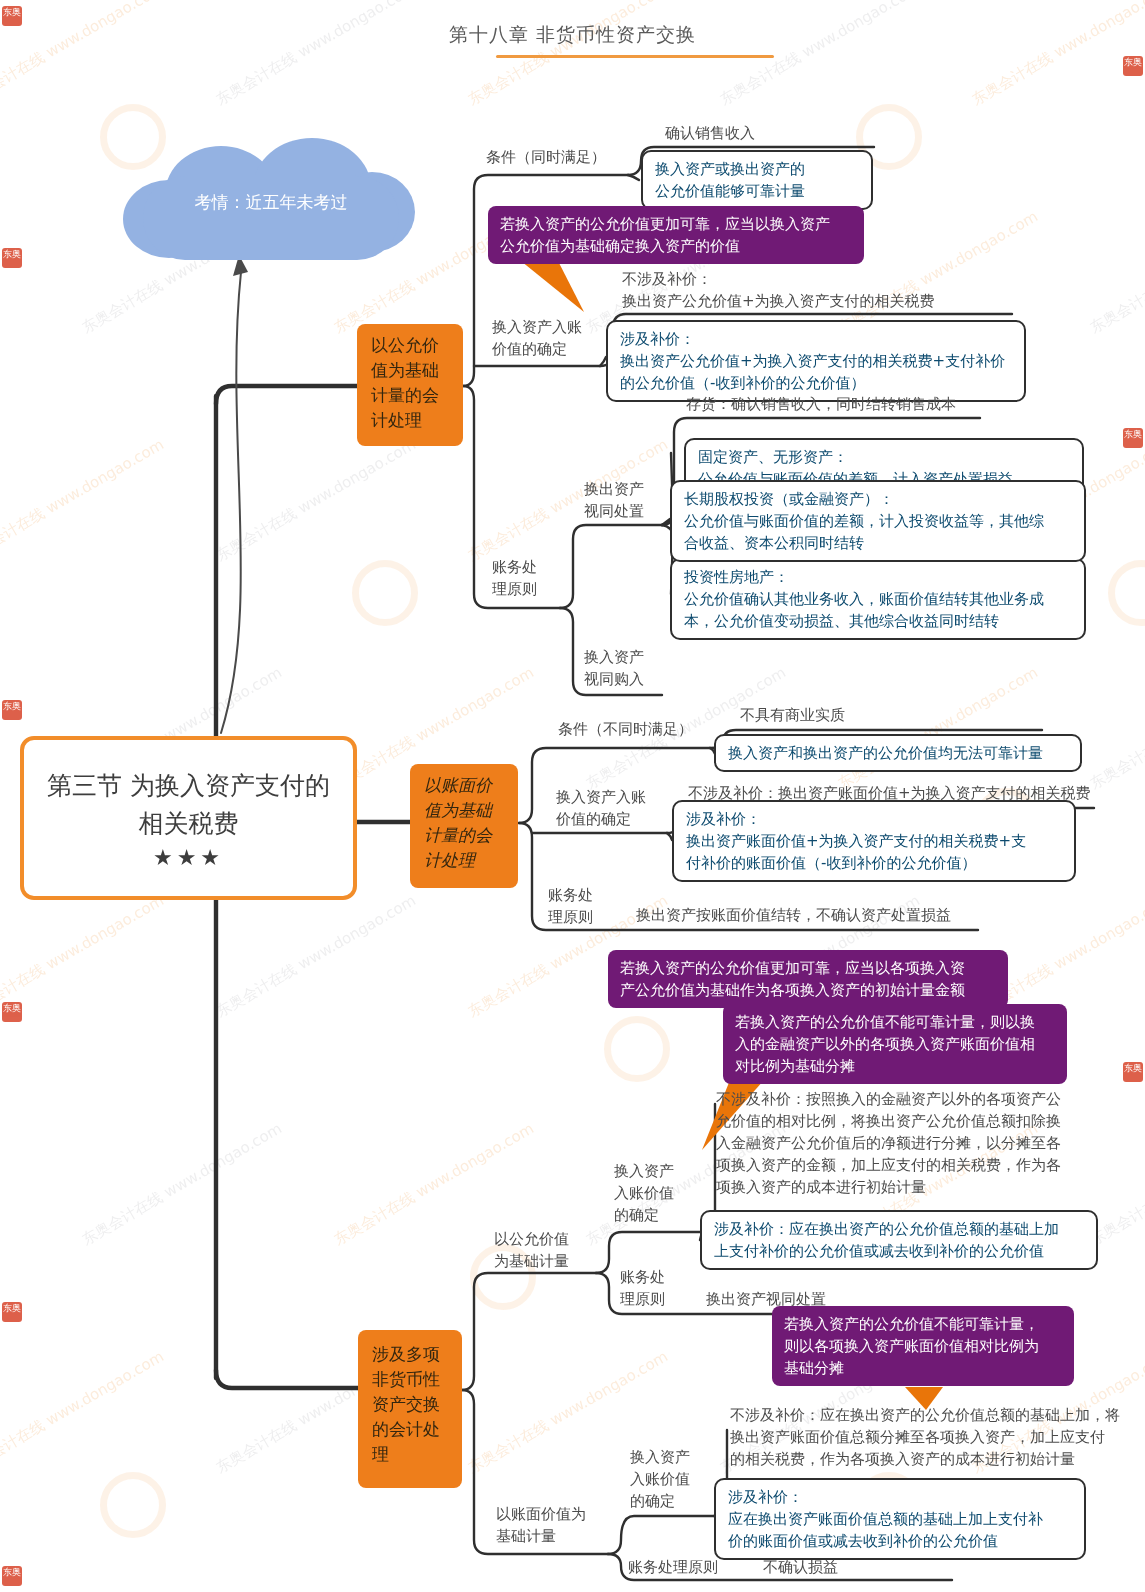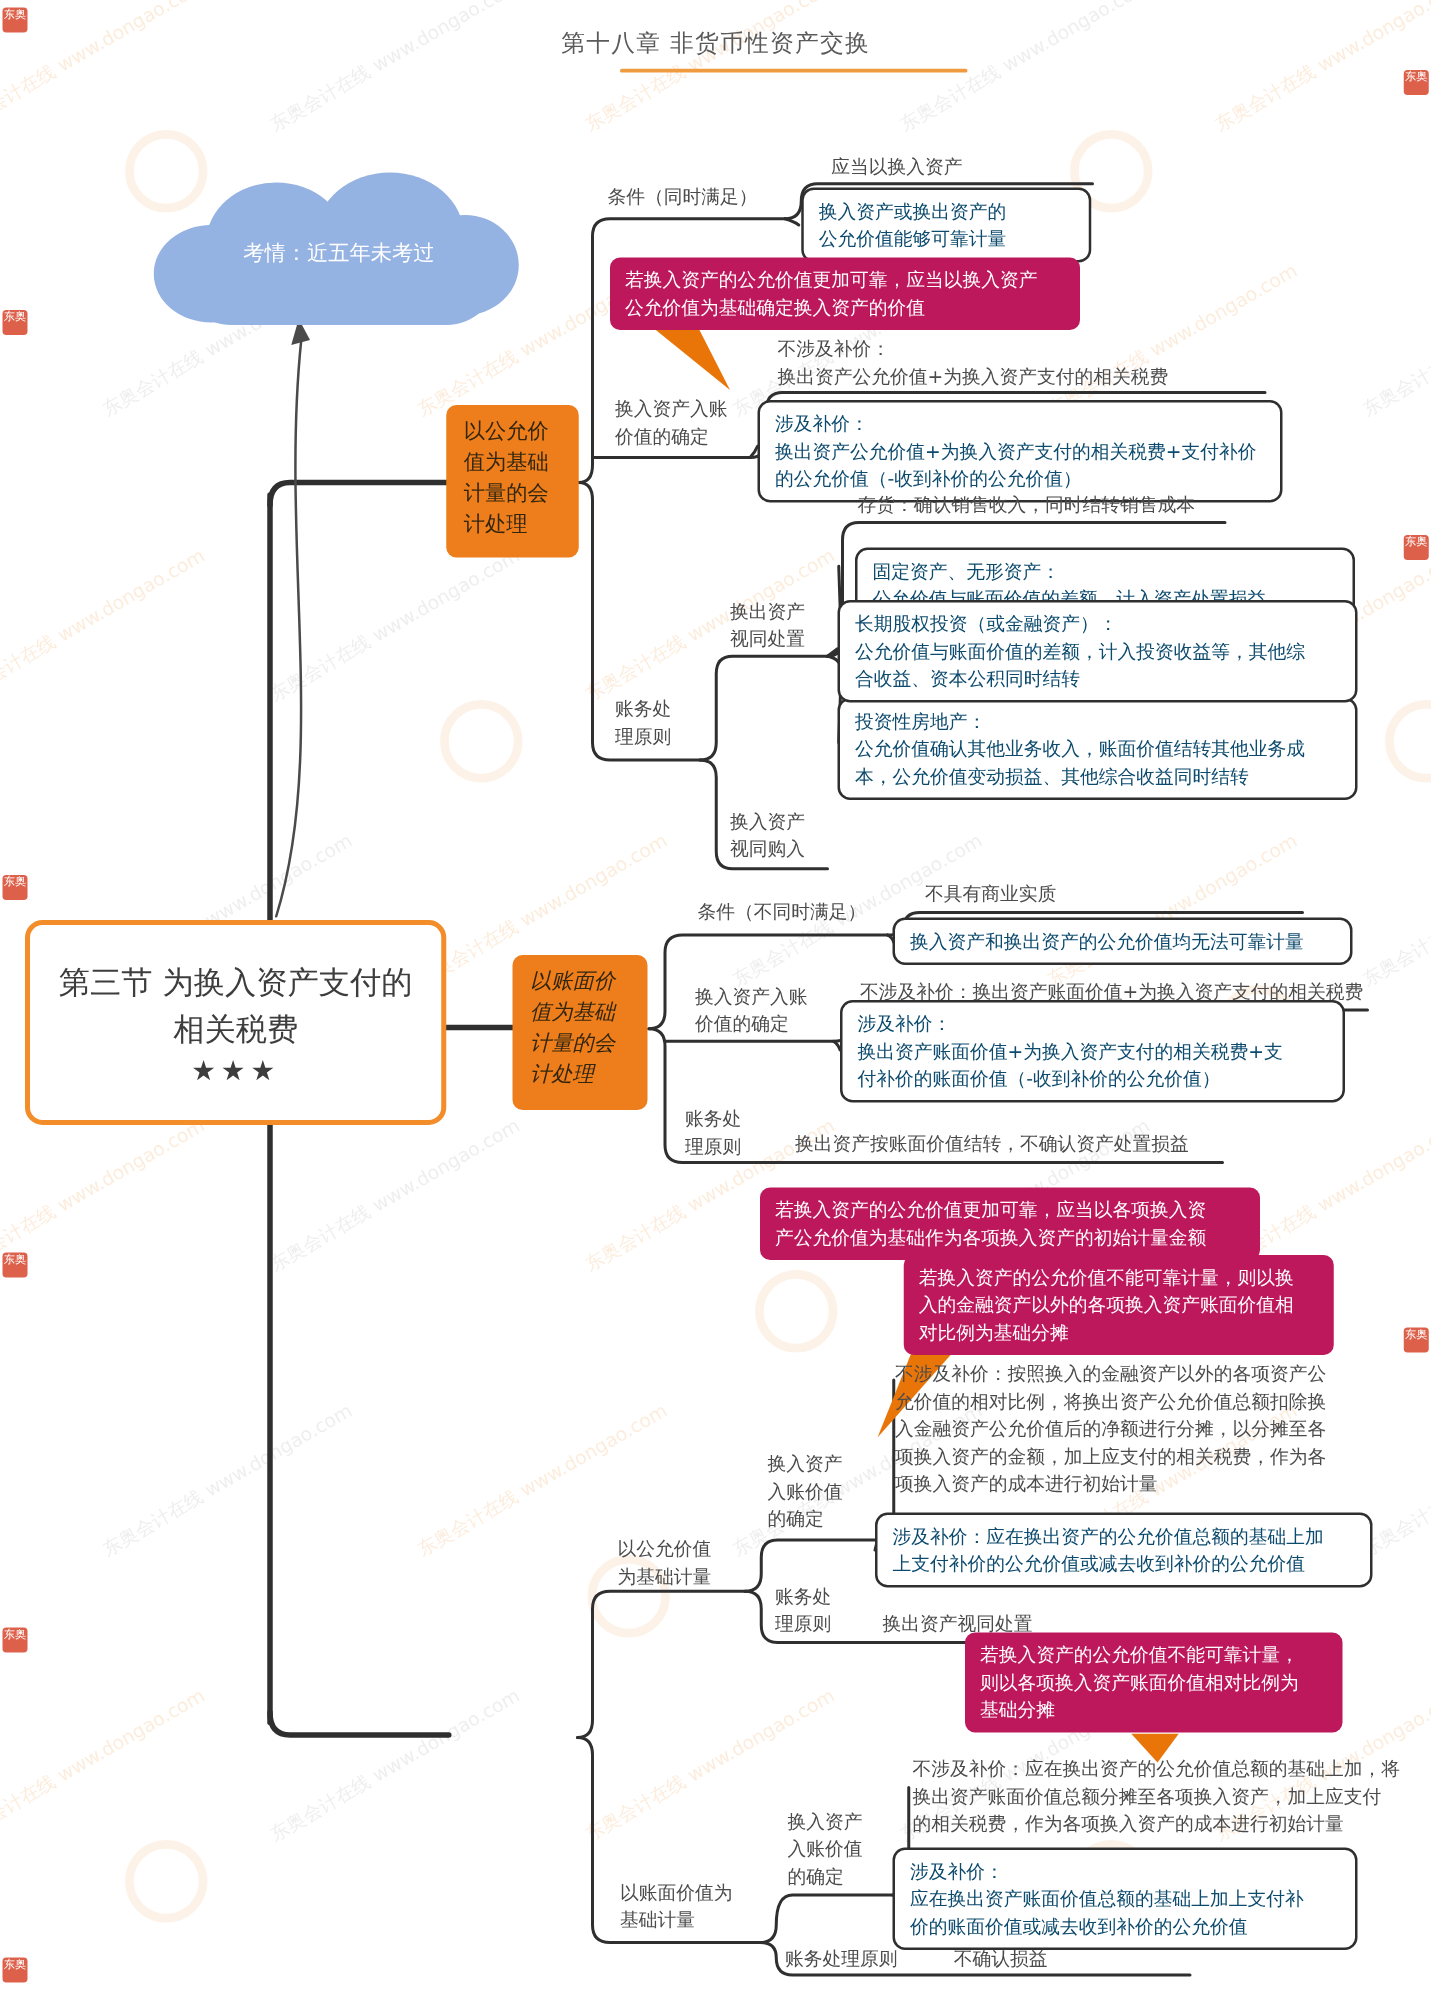--- a/index.html
+++ b/index.html
@@ -41,21 +41,21 @@
   .root-title{font-size:25px;color:#3d3d3d;line-height:38px;padding:0 14px;}
   .root-stars{font-size:22px;color:#3d3d3d;letter-spacing:4px;margin-top:2px;}
   
   .node{position:absolute;font-size:15px;line-height:22px;color:#4b4b4b;white-space:pre-line;}
   .boxed{position:absolute;font-size:15px;line-height:22px;color:#0c4a6e;white-space:pre-line;
          background:#fff;border:2.5px solid #2f2f2f;border-radius:10px;padding:6px 12px;
          box-sizing:border-box;}
   .topic{position:absolute;font-size:17px;line-height:25px;color:#33260f;white-space:pre-line;
          background:#ee7e1b;border-radius:8px;padding:9px 14px;box-sizing:border-box;}
   .callout{position:absolute;font-size:15px;line-height:22px;color:#fff;white-space:pre-line;
-           background:#be185d;border-radius:8px;padding:7px 12px;box-sizing:border-box;}
+           background:#701a75;border-radius:8px;padding:7px 12px;box-sizing:border-box;}
 </style>
 </head>
 <body>
 
 <div class="layer" id="wm-layer">
     <div class="wm-tile wm-orange" style="left: -50px; top: 34px;">东奥会计在线 www.dongao.com</div>
     <div class="wm-ring" style="left: 100px; top: 104px; width: 52px; height: 52px;"></div>
     <div class="wm-tile wm-gray" style="left: 202px; top: 34px;">东奥会计在线 www.dongao.com</div>
     <div class="wm-tile wm-orange" style="left: 454px; top: 34px;">东奥会计在线 www.dongao.com</div>
     <div class="wm-tile wm-gray" style="left: 706px; top: 34px;">东奥会计在线 www.dongao.com</div>
@@ -178,23 +178,28 @@
   </div>
 
   <div class="topic" style="left:357px;top:324px;width:106px;height:122px;">以公允价
 值为基础
 计量的会
 计处理</div>
   <div class="topic" style="left:410px;top:764px;width:108px;height:124px;font-style:italic;">以账面价
 值为基础
 计量的会
 计处理</div>
+  <div class="topic" style="left:358px;top:1330px;width:104px;height:158px;padding-top:12px;">涉及多项
+非货币性
+资产交换
+的会计处
+理</div>
 
   <div class="node" style="left:486px;top:146px;">条件（同时满足）</div>
-  <div class="node" style="left:665px;top:122px;">应当以换入资产</div>
+  <div class="node" style="left:665px;top:122px;">确认销售收入</div>
   <div class="boxed" style="left:641px;top:150px;width:232px;">换入资产或换出资产的
 公允价值能够可靠计量</div>
   <div class="callout" style="left:488px;top:206px;width:376px;">若换入资产的公允价值更加可靠，应当以换入资产
 公允价值为基础确定换入资产的价值</div>
   <div class="node" style="left:492px;top:316px;">换入资产入账
 价值的确定</div>
   <div class="node" style="left:622px;top:268px;">不涉及补价：
 换出资产公允价值+为换入资产支付的相关税费</div>
   <div class="boxed" style="left:606px;top:320px;width:420px;">涉及补价：
 换出资产公允价值+为换入资产支付的相关税费+支付补价

